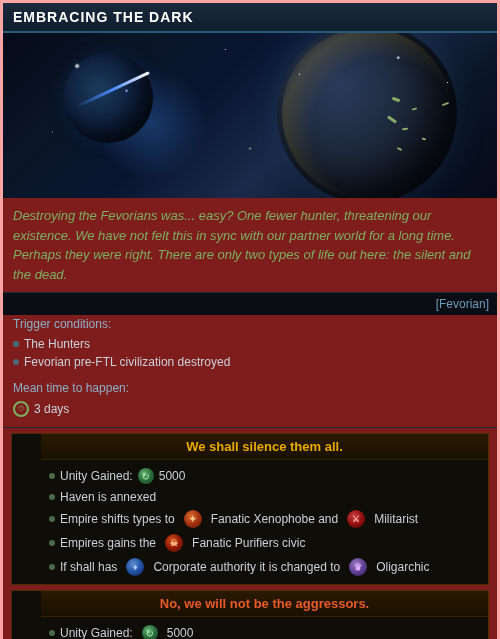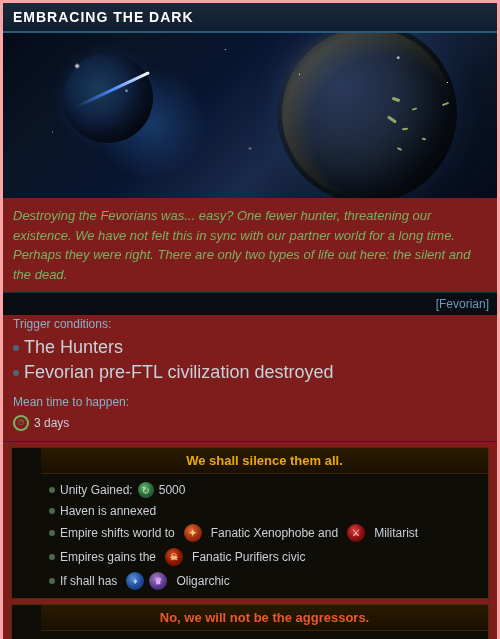--- a/index.html
+++ b/index.html
@@ -165,21 +165,21 @@
       font-size: 12px;
       margin-bottom: 4px;
     }
 
     .condition-item {
       display: flex;
       align-items: center;
       gap: 5px;
       padding: 2px 0;
       color: #c8d0d8;
-      font-size: 18px;
+      font-size: 12px;
     }
 
     .bullet {
       width: 6px;
       height: 6px;
       border-radius: 50%;
       background: #4a6a7a;
       flex-shrink: 0;
     }
 
@@ -383,38 +383,39 @@
         <span>5000</span>
       </div>
 
       <div class="effect-item">
         <div class="effect-bullet"></div>
         <span>Haven is annexed</span>
       </div>
 
       <div class="effect-item effect-text-wrap" style="flex-wrap:wrap;">
         <div class="effect-bullet"></div>
-        <span style="margin-right:4px;">Empire shifts world to</span>
+        <span style="margin-right:4px;">Empire shifts types to</span>
         <div class="ethic-icon ethic-xenophobe">✦</div>
         <span style="margin:0 4px;">Fanatic Xenophobe and</span>
         <div class="ethic-icon ethic-militarist">⚔</div>
         <span style="margin-left:4px;">Militarist</span>
       </div>
 
       <div class="effect-item" style="flex-wrap:wrap;">
         <div class="effect-bullet"></div>
         <span style="margin-right:4px;">Empires gains the</span>
         <div class="ethic-icon ethic-purifier">☠</div>
         <span style="margin-left:4px;">Fanatic Purifiers civic</span>
       </div>
 
       <div class="effect-item" style="flex-wrap:wrap;">
         <div class="effect-bullet"></div>
         <span style="margin-right:4px;">If shall has</span>
         <div class="ethic-icon ethic-corporate">♦</div>
+        <span style="margin:0 4px;">Corporate authority it is changed to</span>
         <div class="ethic-icon ethic-oligarchic">♛</div>
         <span style="margin-left:4px;">Oligarchic</span>
       </div>
 
     </div>
   </div>
 
   <div class="option-section">
     <div class="option-header">
       <span class="option-header-text no-option">No, we will not be the aggressors.</span>

